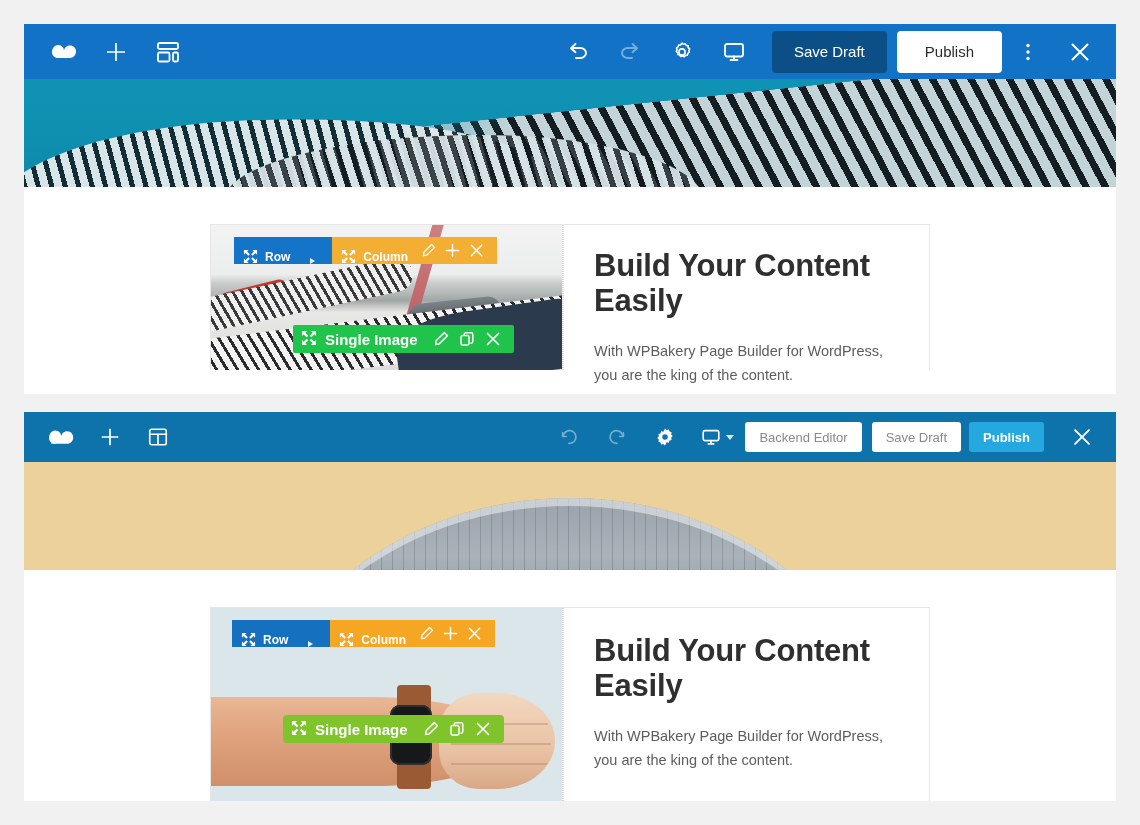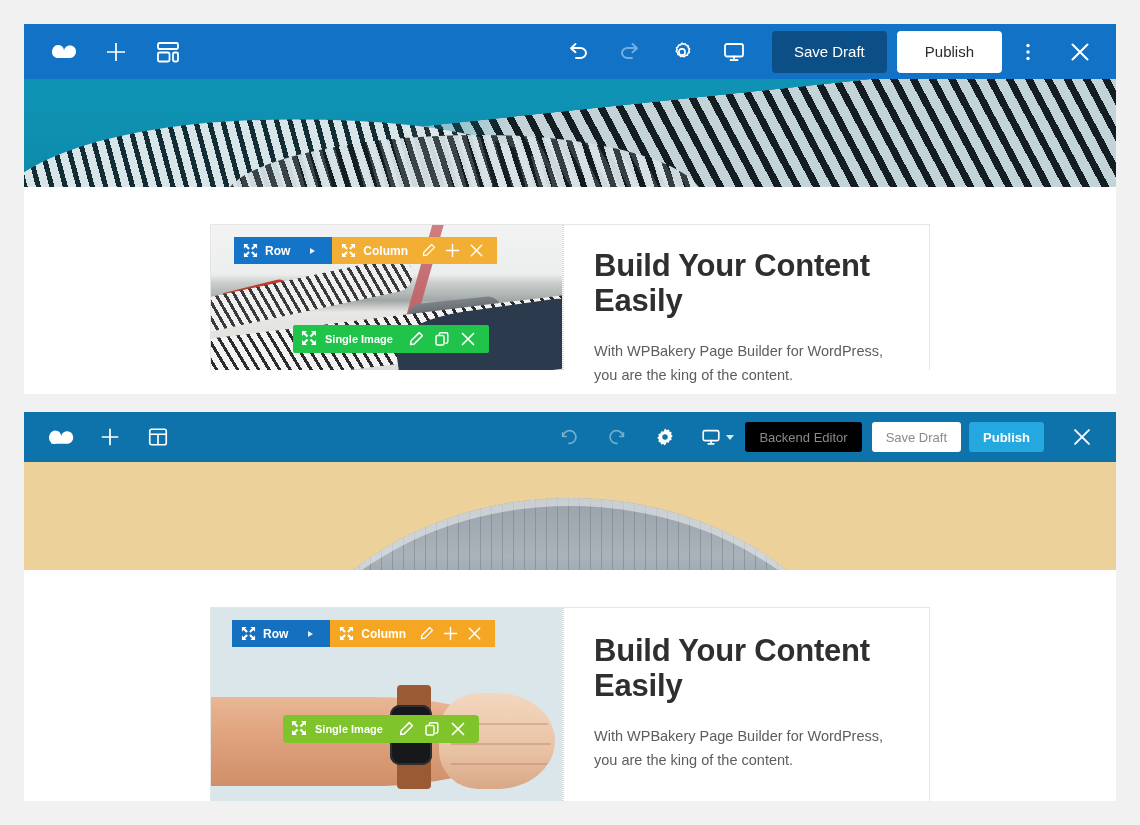--- a/index.html
+++ b/index.html
@@ -86,21 +86,21 @@
     background: #ffffff;
     color: #2b2b2b;
     font-size: 15px;
     height: 42px;
     padding: 0 28px;
     margin-left: 10px;
     font-weight: 400;
   }
   
   .act-backend-b {
-    background: #000000;
+    background: #ffffff;
     color: #8a8a8a;
     font-size: 13px;
     height: 30px;
     padding: 2px 14px;
     border-radius: 3px;
   }
   .act-savedraft-b {
     background: #ffffff;
     color: #8a8a8a;
     font-size: 13px;
@@ -203,21 +203,21 @@
 
   
   .ctrl-row {
     display: flex;
     align-items: flex-start;
     position: absolute;
     z-index: 4;
   }
   .badge {
     display: inline-flex;
-    align-items: center;
+    align-items: flex-end;
     height: 27px;
     padding: 0 9px;
     color: #ffffff;
     font-size: 12px;
     font-weight: bold;
     white-space: nowrap;
     cursor: pointer;
   }
   .badge .ico { display: inline-flex; align-items: center; margin-right: 0; }
   .badge .lbl { margin: 0 8px 0 7px; }
@@ -239,21 +239,21 @@
   }
 
   
   .badge-img {
     position: absolute;
     display: inline-flex;
     align-items: center;
     height: 28px;
     padding: 0 8px;
     color: #ffffff;
-    font-size: 11px;
+    font-size: 15px;
     font-weight: bold;
     z-index: 4;
     border-radius: 2px;
     cursor: pointer;
   }
   .badge-img-a { background: #21c44a; }
   .badge-img-b { background: #7ec42a; border-radius: 4px; }
   .badge-img .lbl { margin: 0 10px 0 8px; }
   .badge-img .bico {
     display: inline-flex; align-items: center; justify-content: center;

